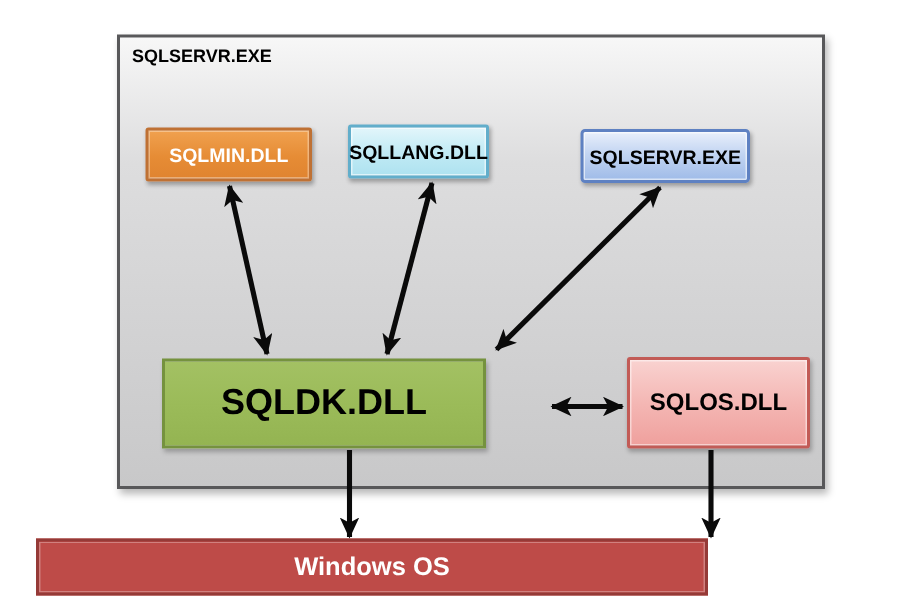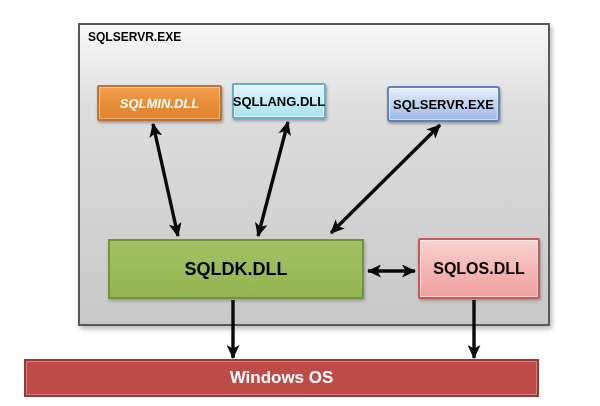--- a/index.html
+++ b/index.html
@@ -16,56 +16,56 @@
     left:78px;top:23px;width:472px;height:303px;
     background:linear-gradient(180deg,#f7f7f7 0%,#ddddde 28%,#c8c8c9 100%);
     border:2px solid #58585a;
     box-shadow:2px 3px 5px rgba(0,0,0,.28);
     position:absolute;box-sizing:border-box;
   }
   #container-label{
     position:absolute;left:8px;top:5px;font-size:12px;font-weight:bold;color:#000;
   }
   #sqlmin{
-    left:97px;top:85px;width:125px;height:36px;
+    left:97px;top:85px;width:111px;height:36px;
     background:linear-gradient(180deg,#f0a14f 0%,#e68c35 55%,#e08430 100%);
     border:2px solid #bf7134;border-radius:2px;
     box-shadow:1px 2px 3px rgba(0,0,0,.3), inset 0 0 0 1px rgba(255,255,255,.35);
-    color:#ffffff;font-size:13px;font-style:italic;
+    color:#ffffff;font-size:13px;
   }
   #sqllang{
     left:232px;top:83px;width:94px;height:36px;
     background:linear-gradient(180deg,#e3f6fb 0%,#c2ebf5 50%,#aee2f0 100%);
     border:2px solid #62aecb;border-radius:2px;
     box-shadow:1px 2px 3px rgba(0,0,0,.3), inset 0 0 0 1px rgba(255,255,255,.6);
     color:#000000;font-size:13px;
   }
   #sqlservr-inner{
     left:387px;top:86px;width:113px;height:36px;
     background:linear-gradient(180deg,#e8effb 0%,#c3d5f2 45%,#9fbbe8 100%);
     border:2px solid #5e81c2;border-radius:3px;
     box-shadow:1px 2px 3px rgba(0,0,0,.3), inset 0 0 0 1px rgba(255,255,255,.6);
     color:#000000;font-size:13px;
   }
   #sqldk{
-    left:108px;top:239px;width:256px;height:60px;
+    left:108px;top:239px;width:216px;height:60px;
     background:linear-gradient(180deg,#a3c163 0%,#9bbb59 50%,#94b452 100%);
     border:2px solid #75923e;
     box-shadow:1px 2px 3px rgba(0,0,0,.25);
-    color:#000000;font-size:18px;
+    color:#000000;font-size:24px;
   }
   #sqlos{
     left:418px;top:238px;width:122px;height:61px;
     background:linear-gradient(180deg,#f9d2d0 0%,#f4b7b4 50%,#efa09d 100%);
     border:2px solid #c25b56;border-radius:2px;
     box-shadow:1px 2px 3px rgba(0,0,0,.25), inset 0 0 0 1px rgba(255,255,255,.5);
     color:#000000;font-size:16px;
   }
   #windows-os{
-    left:24px;top:359px;width:515px;height:38px;
+    left:24px;top:359px;width:448px;height:38px;
     background:#be4b48;
     border:2px solid #953a37;
     box-shadow:inset 0 0 0 1px rgba(255,255,255,.3);
     color:#ffffff;font-size:17px;
   }
   #arrows{
     position:absolute;left:0;top:0;width:600px;height:406px;z-index:5;pointer-events:none;
   }
 </style>
 </head>

